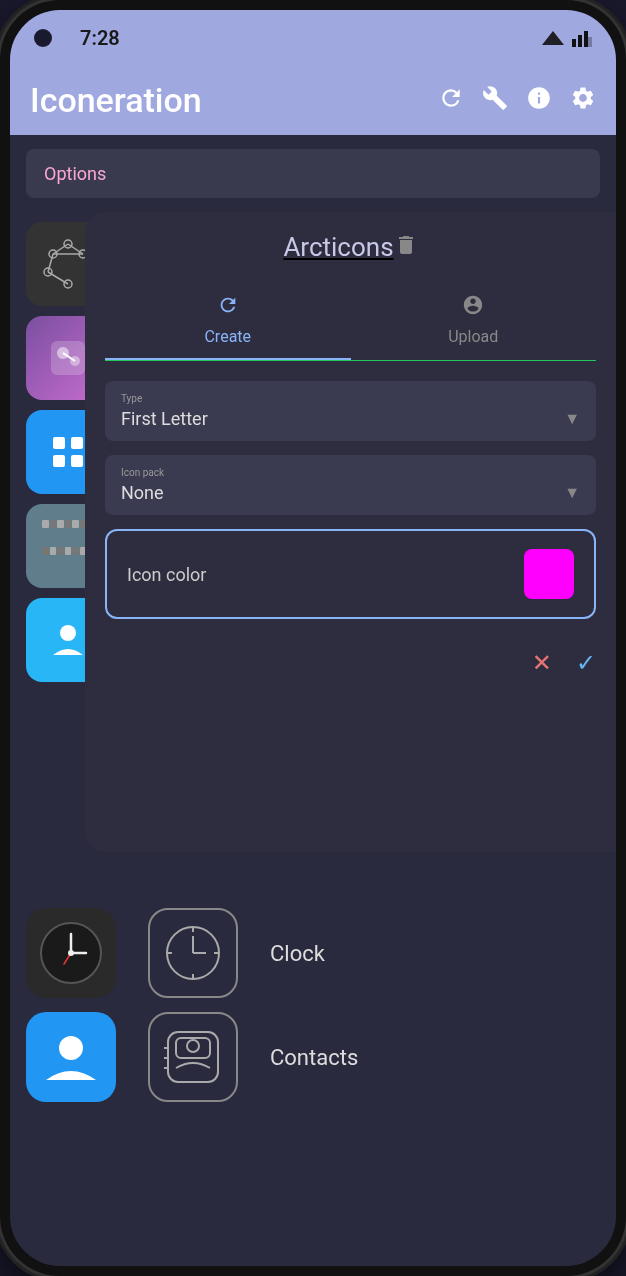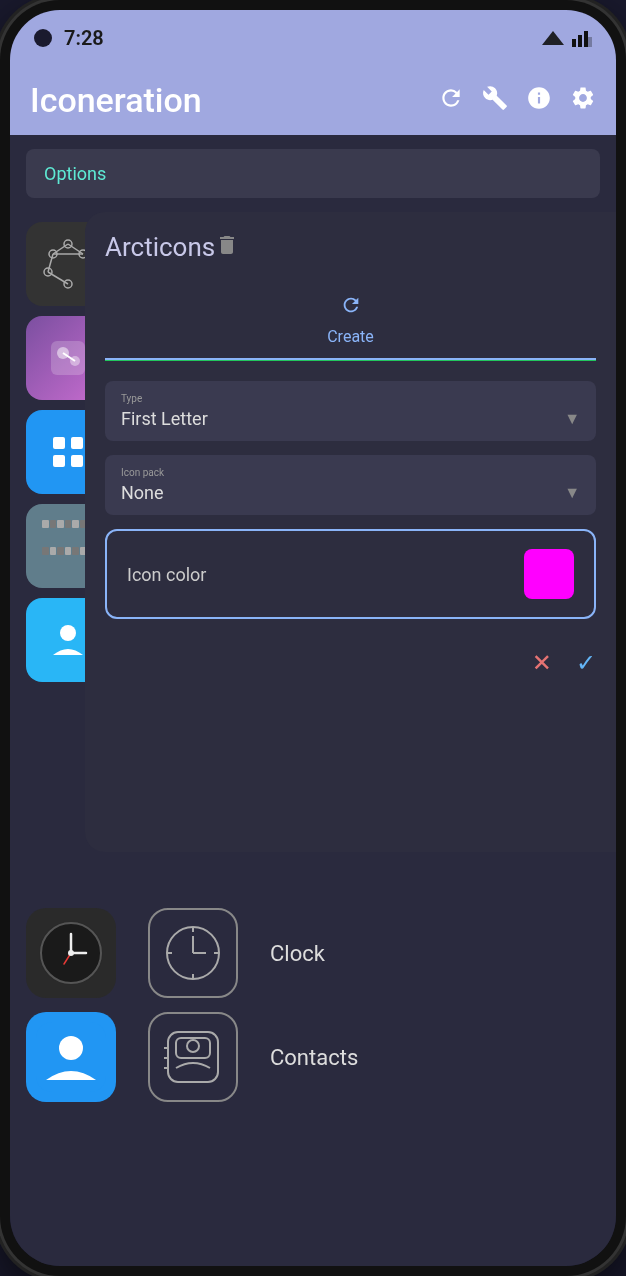--- a/index.html
+++ b/index.html
@@ -52,21 +52,21 @@
       display: flex;
       align-items: center;
       justify-content: space-between;
       padding: 0 24px;
       position: relative;
     }
 
     .status-left {
       display: flex;
       align-items: center;
-      gap: 12px;
+      gap: 28px;
     }
 
     .camera-dot {
       width: 18px;
       height: 18px;
       background: #1a1a2e;
       border-radius: 50%;
     }
 
     .status-time {
@@ -118,21 +118,21 @@
 
     
     .options-bar {
       background: #3a3a4e;
       margin: 14px 16px;
       border-radius: 8px;
       padding: 14px 18px;
     }
 
     .options-text {
-      color: #5eead4;
+      color: #f9a8d4;
       font-size: 18px;
     }
 
     
     .app-grid-area {
       display: flex;
       padding: 10px 16px;
       gap: 10px;
       position: relative;
       height: 680px;
@@ -192,22 +192,23 @@
       background: #2d2d3f;
       border-radius: 20px 0 0 20px;
       padding: 20px;
       z-index: 10;
       height: 640px;
     }
 
     .panel-header {
       display: flex;
       align-items: center;
-      justify-content: flex-start;
+      justify-content: center;
       margin-bottom: 20px;
+      text-decoration: underline;
     }
 
     .panel-title {
       color: #c8c8e8;
       font-size: 26px;
       font-weight: 400;
     }
 
     .delete-icon {
       color: #888;
@@ -528,20 +529,28 @@
 
           <div class="tabs">
             <div class="tab active">
               <span class="tab-icon">
                 <svg width="22" height="22" viewBox="0 0 24 24" fill="#8ab4f8">
                   <path d="M17.65 6.35A7.96 7.96 0 0012 4C7.58 4 4 7.58 4 12s3.58 8 8 8c3.73 0 6.84-2.55 7.73-6h-2.08A5.99 5.99 0 0112 18c-3.31 0-6-2.69-6-6s2.69-6 6-6c1.66 0 3.14.69 4.22 1.78L13 11h7V4l-2.35 2.35z"></path>
                 </svg>
               </span>
               <span>Create</span>
             </div>
+            <div class="tab">
+              <span class="tab-icon">
+                <svg width="22" height="22" viewBox="0 0 24 24" fill="#888">
+                  <path d="M12 2C6.48 2 2 6.48 2 12s4.48 10 10 10 10-4.48 10-10S17.52 2 12 2zm0 3c1.66 0 3 1.34 3 3s-1.34 3-3 3-3-1.34-3-3 1.34-3 3-3zm0 14.2c-2.5 0-4.71-1.28-6-3.22.03-1.99 4-3.08 6-3.08 1.99 0 5.97 1.09 6 3.08-1.29 1.94-3.5 3.22-6 3.22z"></path>
+                </svg>
+              </span>
+              <span>Upload</span>
+            </div>
           </div>
 
           <div class="field-container">
             <div class="field-label">Type</div>
             <div class="field-value-row">
               <span class="field-value">First Letter</span>
               <span class="dropdown-arrow">▼</span>
             </div>
           </div>
 

